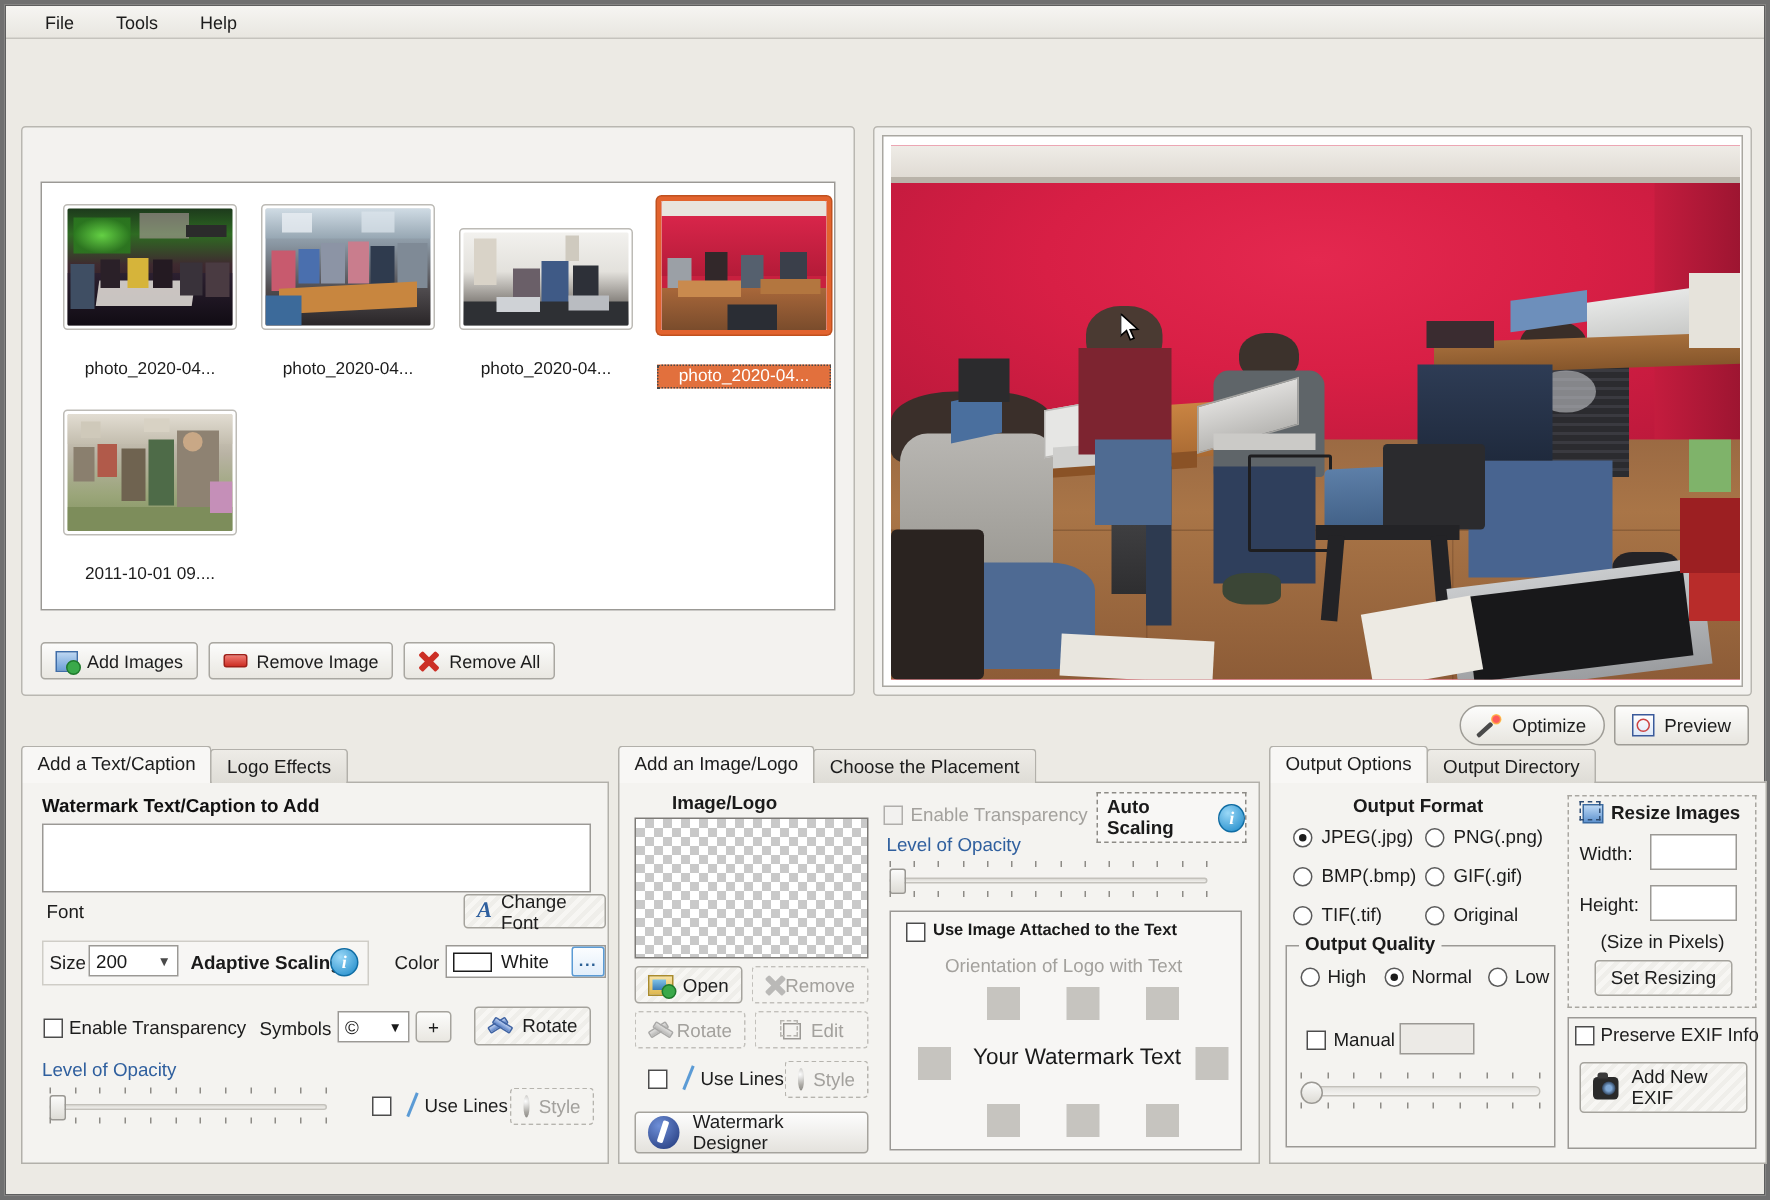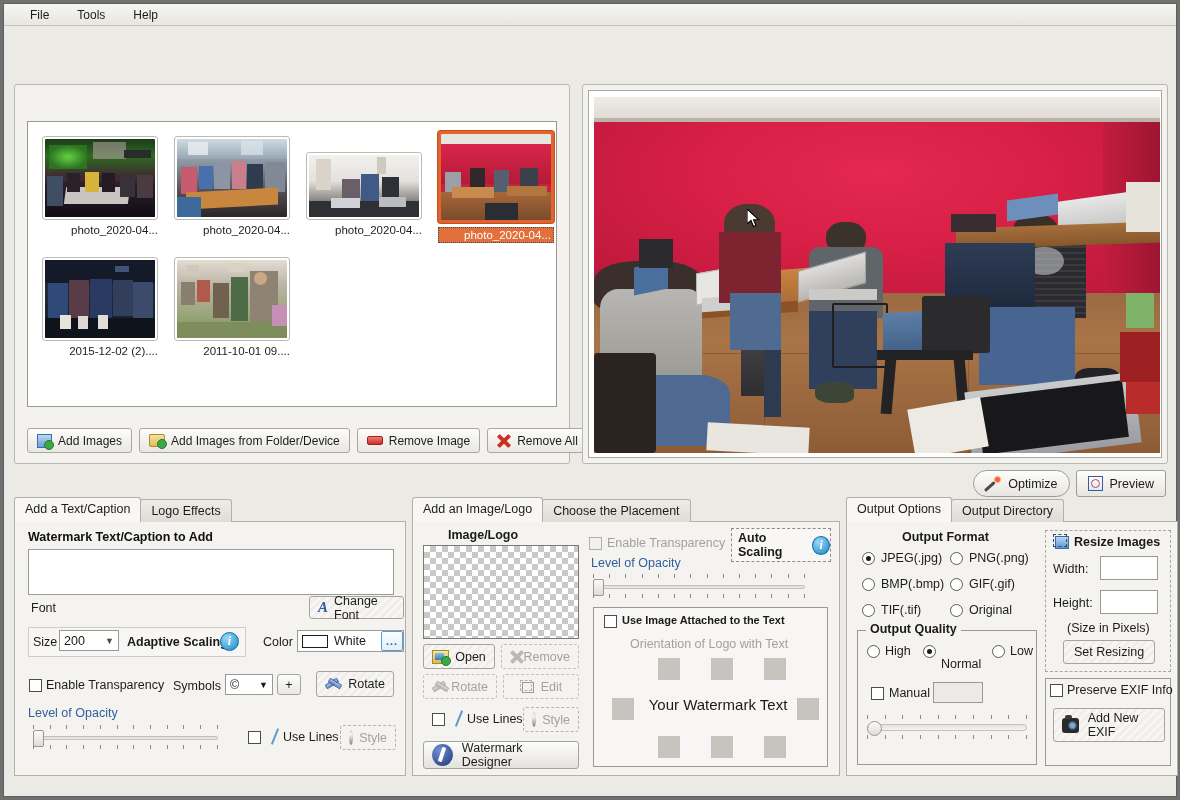--- a/index.html
+++ b/index.html
@@ -82,21 +82,21 @@
   }
   .thumbrow { display:flex; gap:16px; margin-bottom:6px; }
   .thumbcell { width:116px; }
   .thumbimg {
     width:116px; border:1px solid #bdbbb6; border-radius:3px; background:#fff;
     padding:2px; overflow:hidden; position:relative;
   }
   .thumbimg .canvas { width:100%; height:100%; display:block; border-radius:1px; overflow:hidden; position:relative; }
   .thumbcell.selected .thumbimg { border:3px solid #e2632e; padding:0; box-shadow:0 0 0 1px #c0511f; }
   .thumbname {
-    margin-top:4px; font-size:11.5px; color:#1c1c1c; text-align:right;
+    margin-top:20px; font-size:11.5px; color:#1c1c1c; text-align:center;
     white-space:nowrap; overflow:hidden;
   }
   .thumbcell.selected .thumbname {
     background:#e2703d; color:#fff; border:1px dotted #4a4a4a; padding:1px 2px;
   }
   .btnrow {
     position:absolute; left:12px; bottom:10px; display:flex; gap:7px;
   }
   .gbtn {
     display:flex; align-items:center; gap:6px; height:25px; padding:0 9px;
@@ -310,38 +310,20 @@
                 <div style="position:absolute;left:60%;top:60%;width:36%;height:12%;background:#b3763f"></div>
                 <div style="position:absolute;left:40%;top:80%;width:30%;height:20%;background:#2a2d34"></div>
               </div>
             </div>
             <div class="thumbname">photo_2020-04...</div>
           </div>
         </div>
 
         <div class="thumbrow" style="margin-top:14px">
 
-          <div class="thumbcell">
-            <div class="thumbimg" style="height:84px">
-              <div class="canvas" style="background:linear-gradient(180deg,#1a2030 0%,#222b3e 40%,#121722 100%)">
-                <div style="position:absolute;left:0;top:0;width:100%;height:30%;background:#141a28"></div>
-                <div style="position:absolute;left:64%;top:8%;width:12%;height:8%;background:#5c7ca8;opacity:.6"></div>
-                <div style="position:absolute;left:3%;top:30%;width:18%;height:44%;background:#2f4a78"></div>
-                <div style="position:absolute;left:22%;top:26%;width:18%;height:48%;background:#5a3b48"></div>
-                <div style="position:absolute;left:41%;top:24%;width:20%;height:50%;background:#2b3a63"></div>
-                <div style="position:absolute;left:62%;top:26%;width:18%;height:46%;background:#323f5c"></div>
-                <div style="position:absolute;left:80%;top:28%;width:18%;height:46%;background:#3c4a6b"></div>
-                <div style="position:absolute;left:0;top:74%;width:100%;height:26%;background:#0f131c"></div>
-                <div style="position:absolute;left:14%;top:70%;width:10%;height:18%;background:#e6e3dd"></div>
-                <div style="position:absolute;left:30%;top:72%;width:9%;height:16%;background:#ddd9d2"></div>
-                <div style="position:absolute;left:48%;top:70%;width:9%;height:18%;background:#e2ded7"></div>
-              </div>
-            </div>
-            <div class="thumbname">2015-12-02 (2)....</div>
-          </div>
 
           <div class="thumbcell">
             <div class="thumbimg" style="height:84px">
               <div class="canvas" style="background:linear-gradient(180deg,#d9d3c6 0%,#b9b3a4 34%,#9aa579 70%,#7f8f5c 100%)">
                 <div style="position:absolute;left:0;top:0;width:100%;height:26%;background:linear-gradient(#e2ddd2,#c3bdae)"></div>
                 <div style="position:absolute;left:8%;top:6%;width:12%;height:14%;background:#cfc9ba"></div>
                 <div style="position:absolute;left:46%;top:4%;width:16%;height:12%;background:#d8d2c4"></div>
                 <div style="position:absolute;left:4%;top:28%;width:12%;height:30%;background:#8a7f6e"></div>
                 <div style="position:absolute;left:18%;top:26%;width:12%;height:28%;background:#b15a4a"></div>
                 <div style="position:absolute;left:33%;top:30%;width:14%;height:44%;background:#6f6350"></div>
@@ -356,24 +338,20 @@
           </div>
         </div>
       </div>
 
       <div class="btnrow">
         <span class="gbtn">
           <span class="ic-addimg"></span>
           <span>Add Images</span>
         </span>
         <span class="gbtn">
-          <span class="ic-folder"></span>
-          <span>Add Images from Folder/Device</span>
-        </span>
-        <span class="gbtn">
           <span class="ic-remove"></span>
           <span>Remove Image</span>
         </span>
         <span class="gbtn">
           <span class="ic-x"></span>
           <span>Remove All</span>
         </span>
       </div>
     </div>
 
@@ -694,21 +672,21 @@
       <span class="lbl" style="position:absolute;left:34px;top:81px;">TIF(.tif)</span>
       <span class="rdo" style="position:absolute;left:103px;top:82px;"></span>
       <span class="lbl" style="position:absolute;left:122px;top:81px;">Original</span>
 
       <div class="fieldset" style="left:10px;top:108px;width:180px;height:135px;">
         <span class="fs-title">Output Quality</span>
       </div>
       <span class="rdo" style="position:absolute;left:20px;top:123px;"></span>
       <span class="lbl" style="position:absolute;left:38px;top:122px;">High</span>
       <span class="rdo on" style="position:absolute;left:76px;top:123px;"></span>
-      <span class="lbl" style="position:absolute;left:94px;top:122px;margin-top:13px;">Normal</span>
+      <span class="lbl" style="position:absolute;left:94px;top:122px;">Normal</span>
       <span class="rdo" style="position:absolute;left:145px;top:123px;"></span>
       <span class="lbl" style="position:absolute;left:163px;top:122px;">Low</span>
 
       <span class="cbx" style="position:absolute;left:24px;top:165px;"></span>
       <span class="lbl" style="position:absolute;left:42px;top:164px;">Manual</span>
       <div class="txtinput" style="position:absolute;left:86px;top:160px;width:50px;background:#eceae6;"></div>
 
       <div class="slider" style="position:absolute;left:20px;top:193px;width:160px;">
         <div class="ticks top">
           <span></span>

